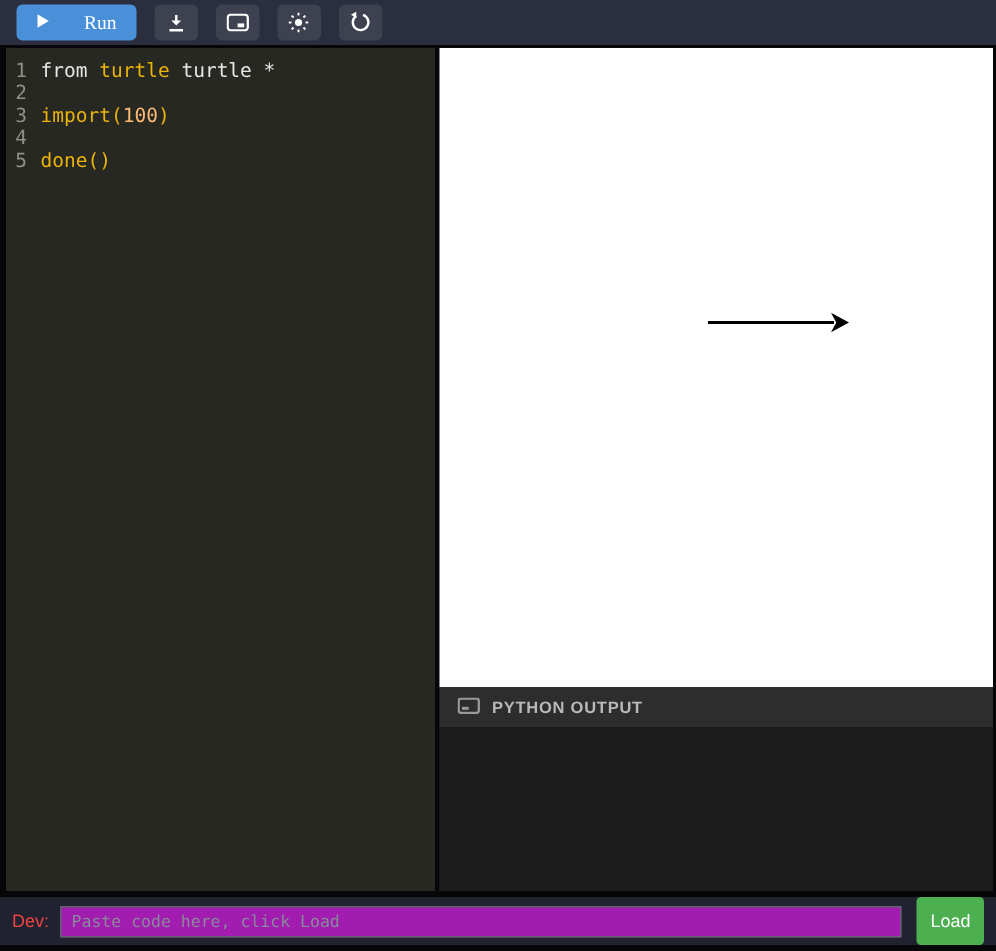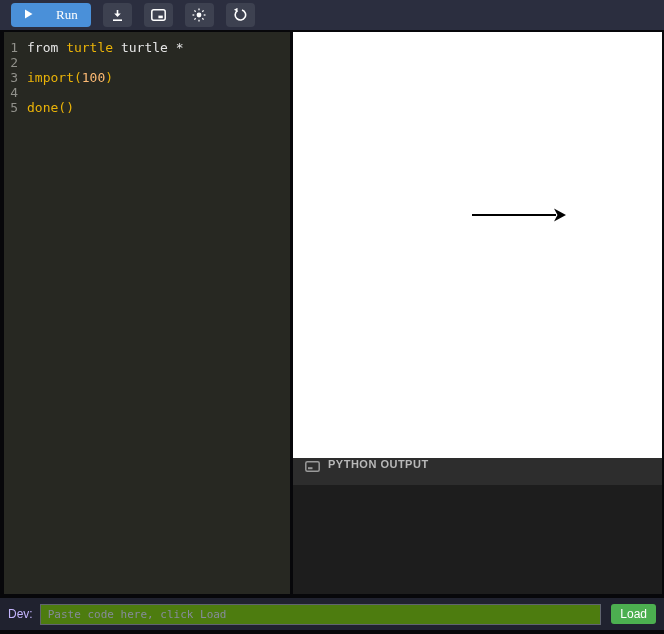--- a/index.html
+++ b/index.html
@@ -26,33 +26,33 @@
   .code-line { display:flex; height:15px; white-space:pre; }
   .ln { width:23px; flex:none; text-align:right; padding-right:9px; color:#90908a; }
   .tok-kw  { color:#e5e5e5; }
   .tok-num { color:#fdba74; }
   .tok-pl  { color:#eab308; }
 
   .right { flex:1; display:flex; flex-direction:column; margin-right:2px; }
   .canvas { height:426px; flex:none; background:#ffffff; position:relative; }
   .canvas svg { position:absolute; left:0; top:0; }
 
-  .output-header { height:27px; flex:none; background:#2d2d2d; display:flex; align-items:flex-start;
+  .output-header { height:27px; flex:none; background:#2d2d2d; display:flex; align-items:center;
                    gap:8px; padding-left:12px; }
   .output-title { color:#b9b9b9; font-size:11px; font-weight:bold; letter-spacing:0.5px; }
   .console { flex:1; background:#1d1d1d; }
 
   
   .devbar { height:32px; flex:none; margin-top:4px; margin-bottom:2px; background:#20222f;
             display:flex; align-items:center; padding:0 8px; }
-  .dev-label { color:#c4b5fd; font-size:12px; margin-right:7px; }
-  .dev-input { flex:1; height:21px; background:#4d7c0f; border:1px solid #60646f; color:#cfd2dc;
+  .dev-label { color:#ef4444; font-size:12px; margin-right:7px; }
+  .dev-input { flex:1; height:21px; background:#a21caf; border:1px solid #60646f; color:#cfd2dc;
                font-family:"DejaVu Sans Mono", monospace; font-size:11px; padding:0 7px; outline:none; }
   .dev-input::placeholder { color:#868b9b; }
-  .load-btn { margin-left:10px; height:20px; background:#4caf50; border:none; border-radius:3px;
+  .load-btn { margin-left:10px; height:32px; background:#4caf50; border:none; border-radius:3px;
               color:#fff; font-size:12px; padding:0 9px; cursor:pointer;
               font-family:"Liberation Sans", sans-serif; }
 </style>
 </head>
 <body>
 
 <div class="app">
 
   <div class="toolbar">
     <button class="run-btn">

